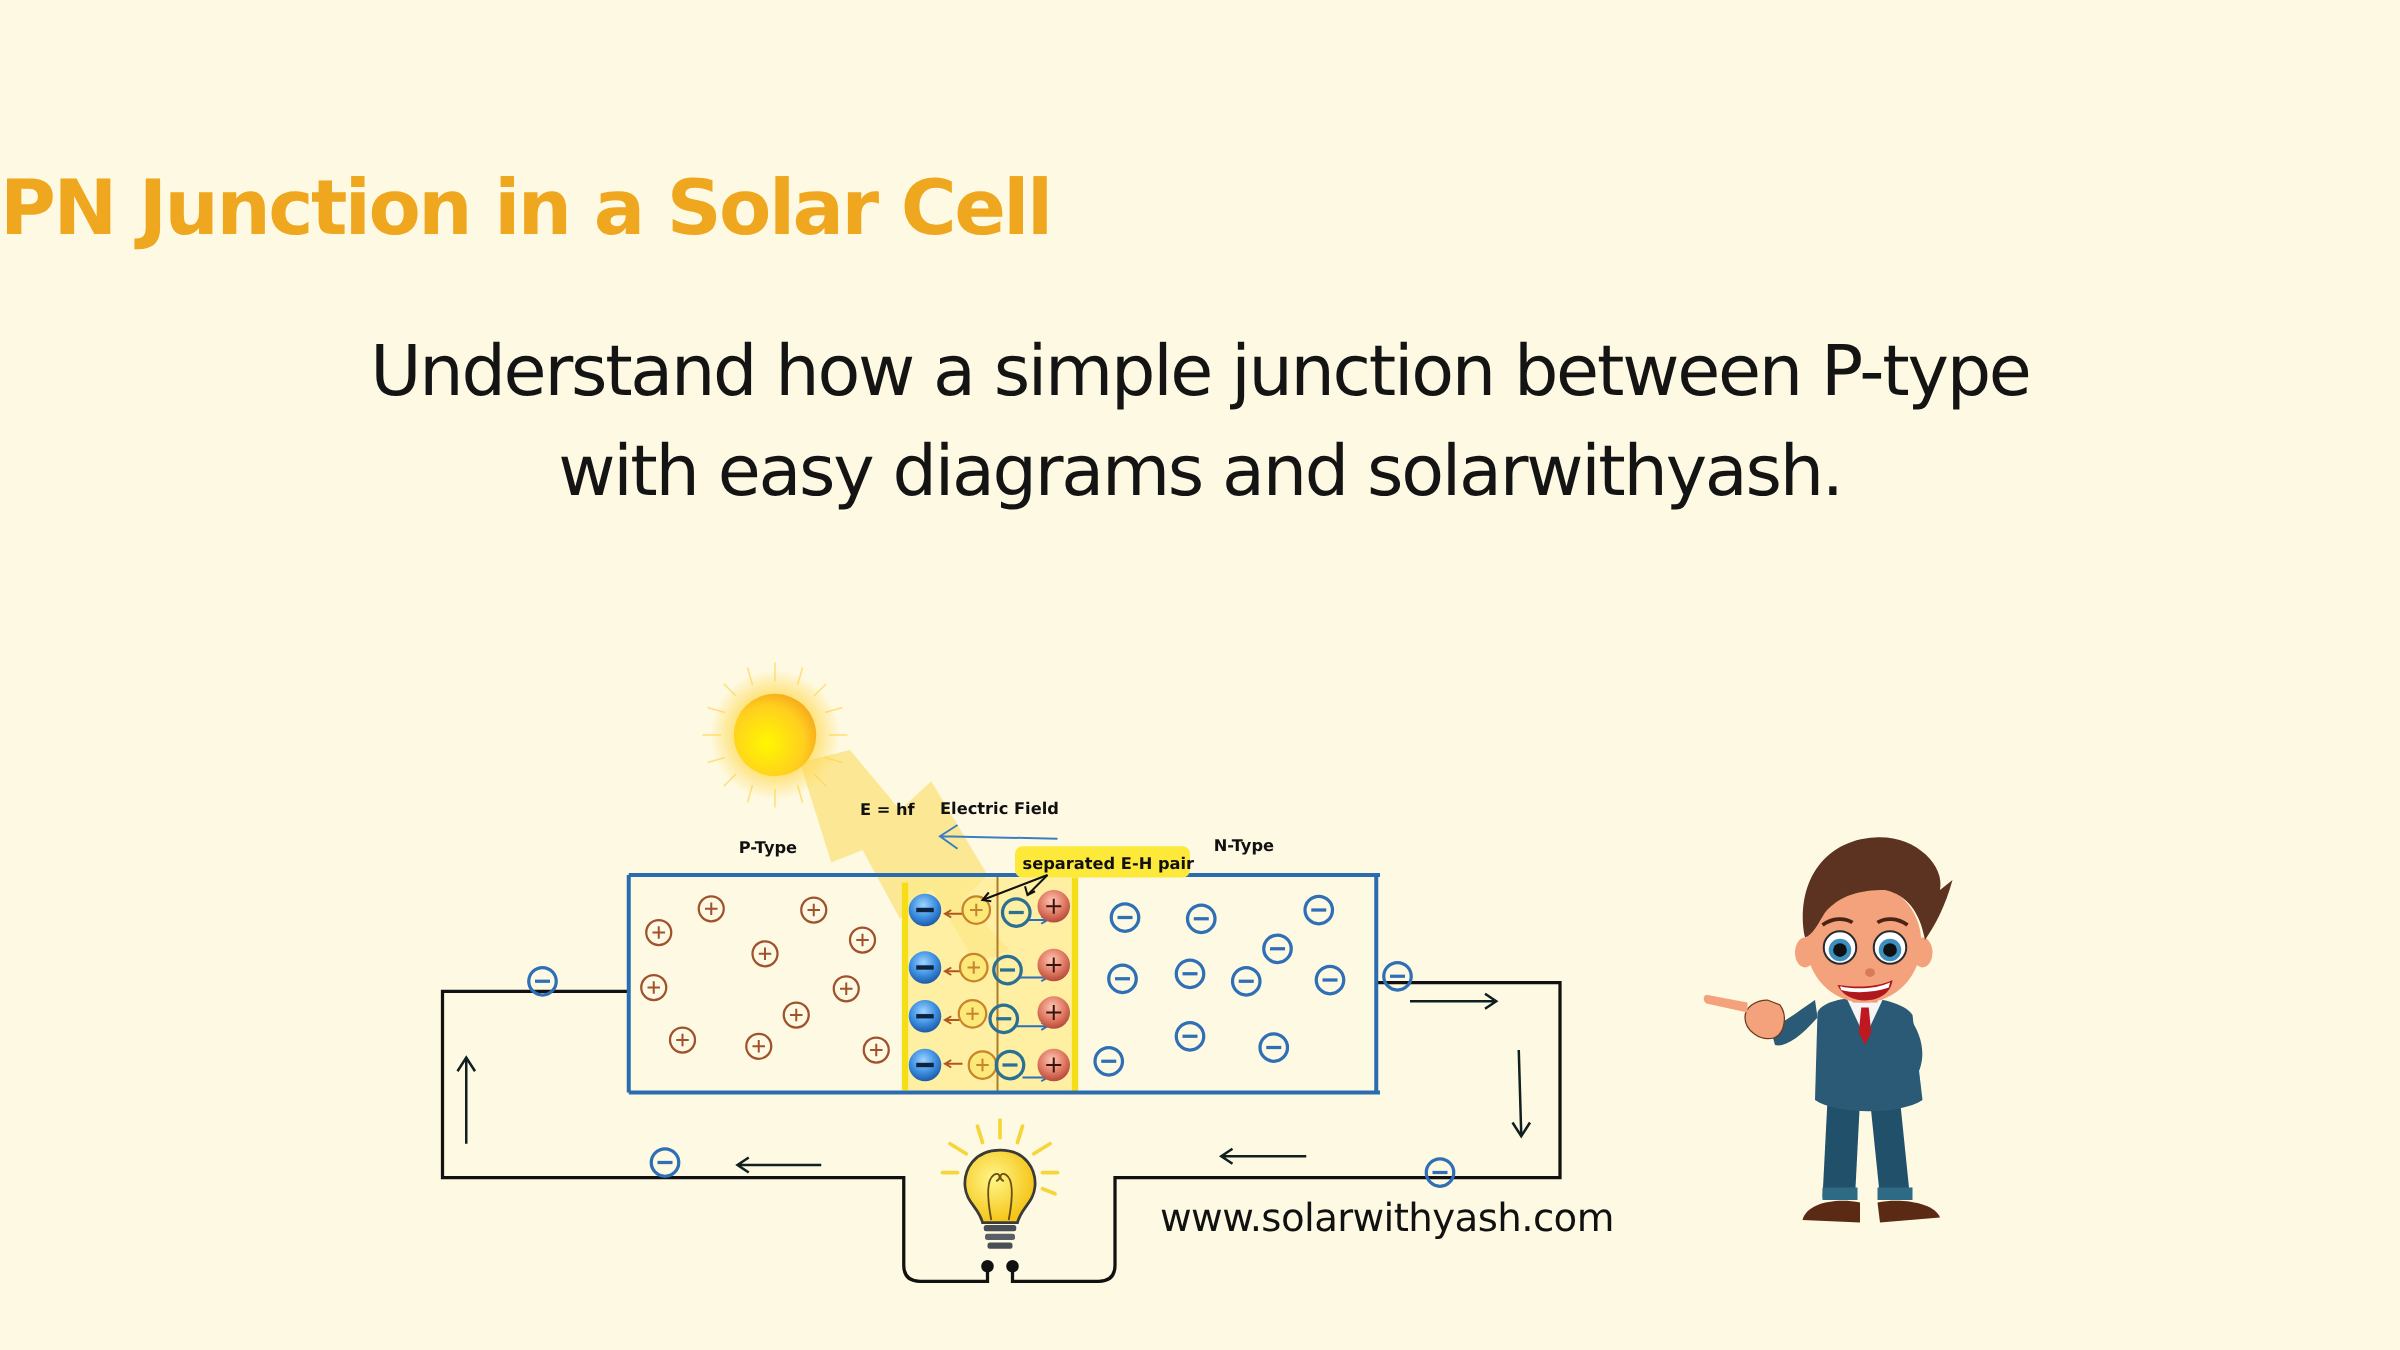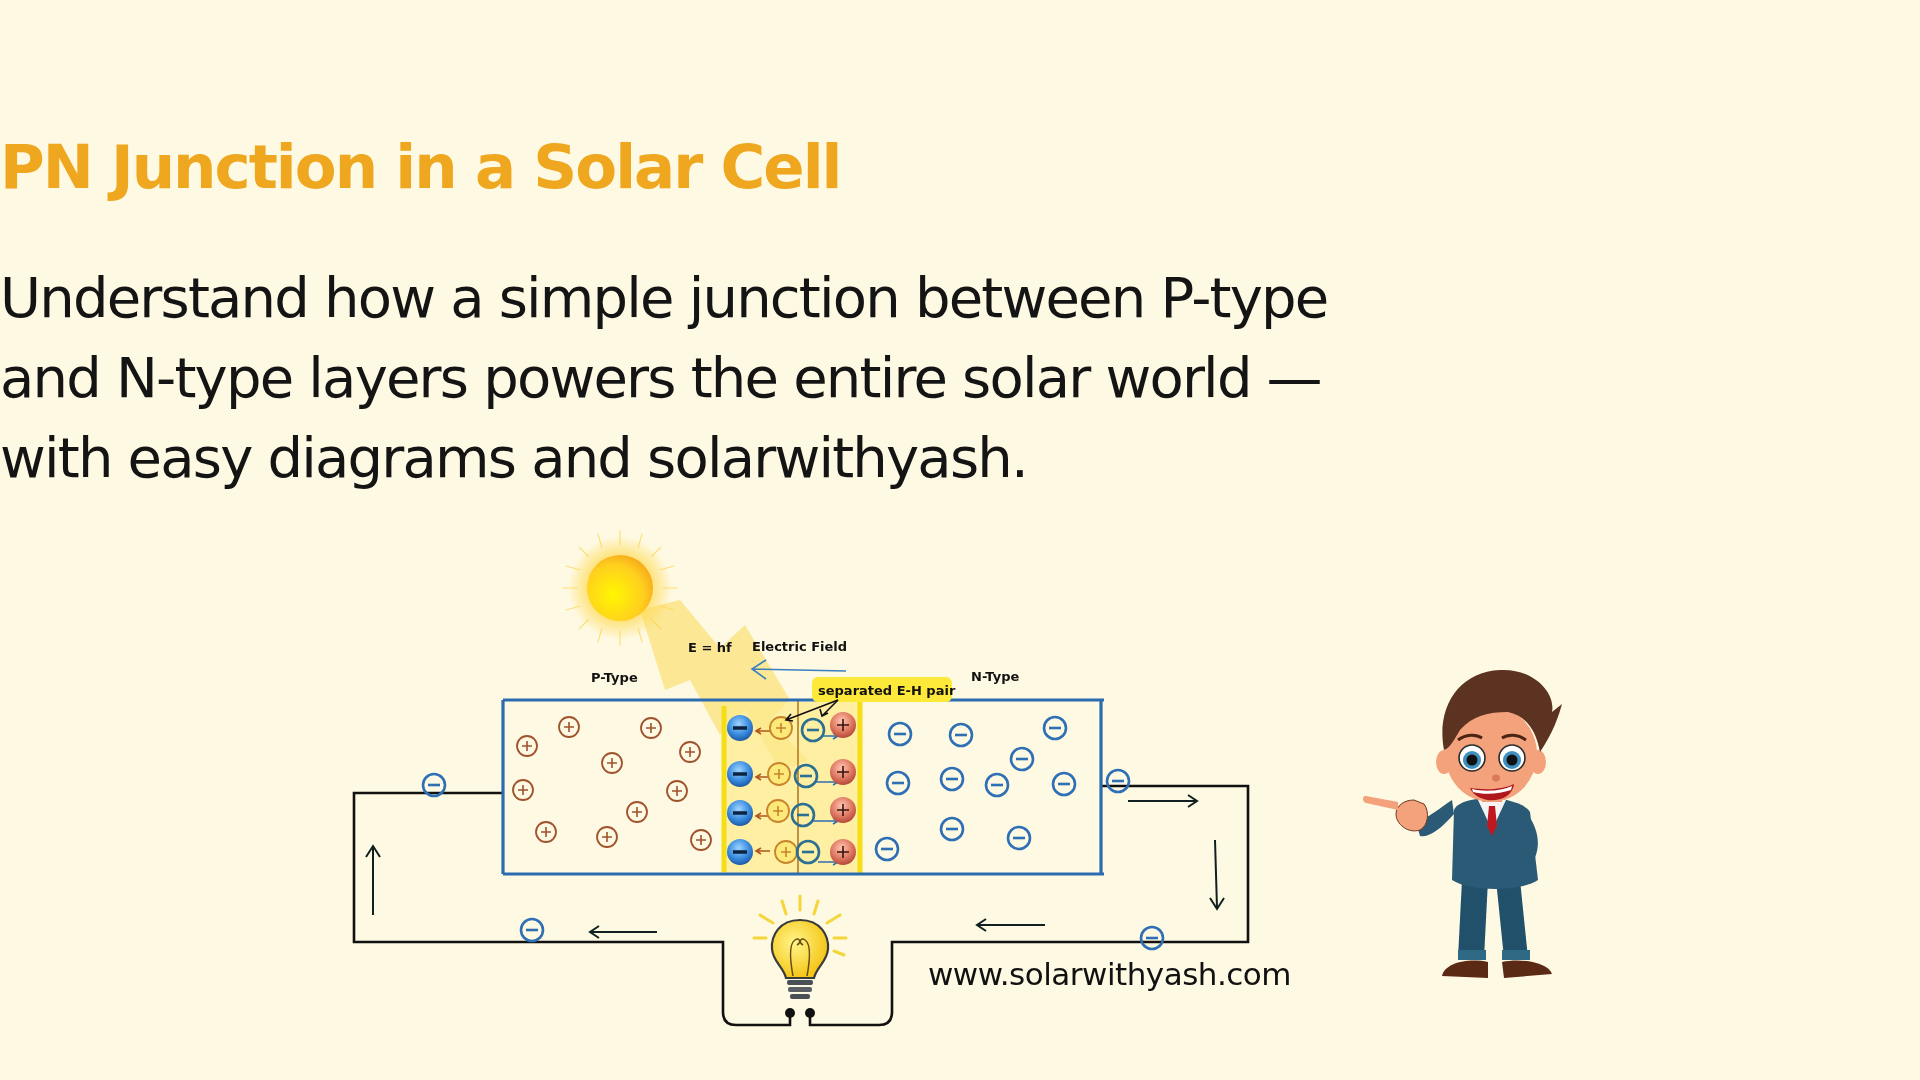--- a/index.html
+++ b/index.html
@@ -9,36 +9,35 @@
     font-family: "DejaVu Sans", sans-serif;
   }
   .title {
     position: absolute; left: 0; width: 1920px; top: 112px;
     text-align: left; color: #eea71f;
     font-family: "DejaVu Sans", sans-serif; font-weight: bold;
     font-size: 61px; line-height: 110px; letter-spacing: -2px;
   }
   .subtitle {
     position: absolute; left: 0; width: 1920px; top: 258px;
-    color: #141414;
+    text-align: center; color: #141414;
     font-family: "DejaVu Sans", sans-serif; font-weight: normal;
     font-size: 56px; line-height: 80px; letter-spacing: -1.8px;
   }
   .subtitle span { display: block; }
   svg.diagram { position: absolute; left: 0; top: 0; }
   .lbl { font-family: "DejaVu Sans", sans-serif; font-weight: bold; font-size: 13px; fill: #111; }
   .url { font-family: "DejaVu Sans", sans-serif; font-size: 31px; fill: #111; letter-spacing: -0.5px; }
 </style>
 </head>
 <body>
 
 <div class="title">PN Junction in a Solar Cell</div>
 <div class="subtitle">
   <span>Understand how a simple junction between P-type</span>
-  <span>and N-type layers powers the entire solar world —</span>
   <span>with easy diagrams and solarwithyash.</span>
 </div>
 
 <svg class="diagram" width="1920" height="1080" viewBox="0 0 1920 1080">
   <defs>
     <radialGradient id="sunG" cx="40%" cy="60%" r="65%">
       <stop offset="0" stop-color="#fff700"></stop>
       <stop offset="0.7" stop-color="#ffcf1f"></stop>
       <stop offset="1" stop-color="#f6a91b"></stop>
     </radialGradient>

